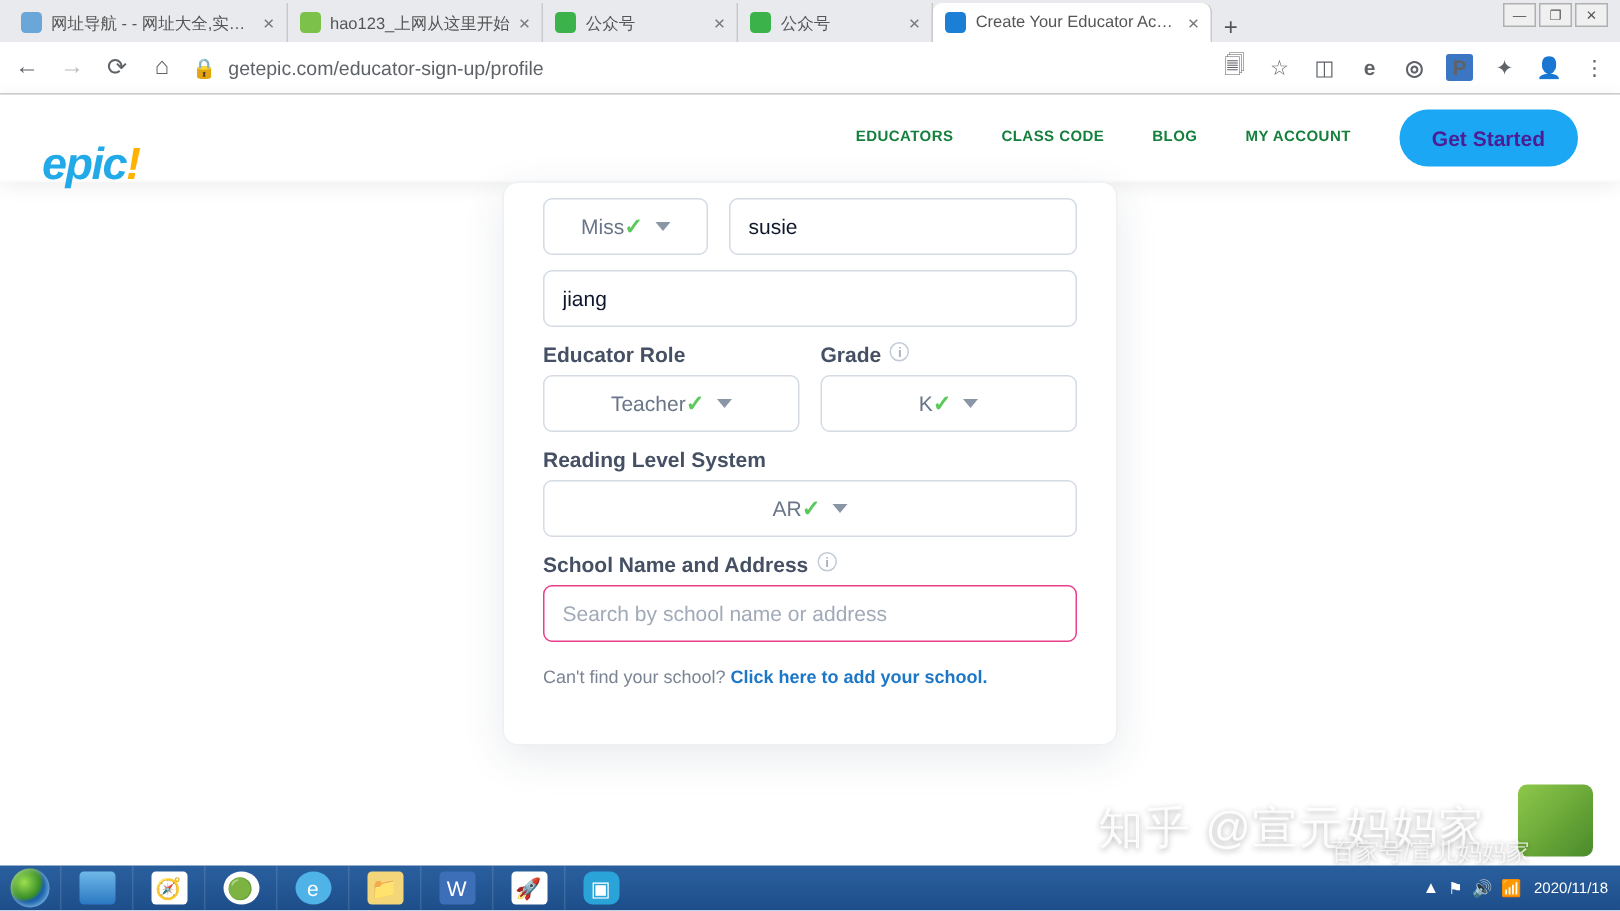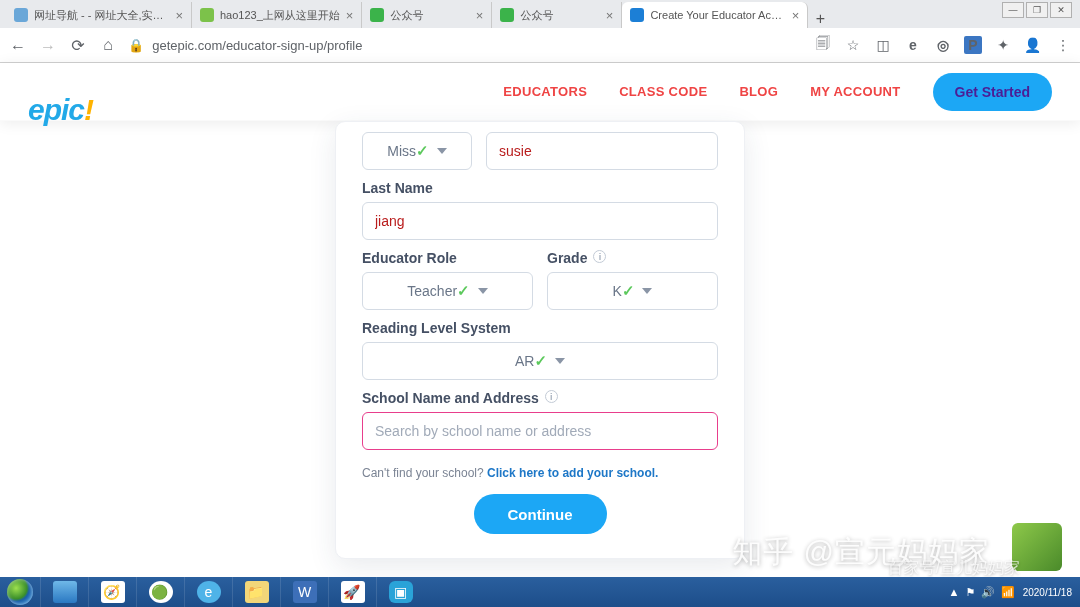--- a/index.html
+++ b/index.html
@@ -25,36 +25,36 @@
 .ext-icons span { width:18px; height:18px; display:inline-flex; align-items:center; justify-content:center; font-size:14px; color:#5f6368; cursor:pointer; }
 .ext-e { color:#049be5; font-weight:bold; }
 .ext-o { color:#f47e22; font-weight:bold; }
 .ext-p { background:#3b76c2; color:#fff; font-weight:bold; font-size:11px; border-radius:2px; }
 
 
 .site-header { height:58px; display:flex; align-items:center; justify-content:space-between; padding:0 28px; border-bottom:1px solid rgba(0,0,0,0.02); box-shadow:0 2px 14px rgba(0,0,0,0.08); }
 .logo { font-size:30px; font-weight:900; color:#22a9e8; font-style:italic; letter-spacing:-1px;margin-top:36px; }
 .logo .excl { color:#ffb300; }
 .nav { display:flex; align-items:center; gap:32px; }
-.nav a { font-size:13px; font-weight:800; color:#ef4444; text-decoration:none; letter-spacing:0.3px; }
+.nav a { font-size:10px; font-weight:800; color:#15803d; text-decoration:none; letter-spacing:0.3px; }
 .get-started { background:#1ca7f5; color:#4c1d95; font-weight:800; font-size:14px; padding:11px 22px; border-radius:24px; cursor:pointer; }
 
 
 .page { display:flex; justify-content:center; padding-top:0; }
 .card { width:410px; background:#fff; border:1px solid #eef0f4; border-radius:10px; box-shadow:0 8px 28px rgba(40,60,90,0.10); padding:0 26px 24px; position:relative; }
 .row { margin-top:10px; }
 .row2 { display:flex; gap:14px; }
 .lbl { font-size:14px; font-weight:700; color:#455064; margin-bottom:6px; display:block; }
 .field { height:38px; border:1px solid #d4dbe4; border-radius:6px; display:flex; align-items:center; padding:0 12px; font-size:14px; color:#333; background:#fff; }
 .field.sel { justify-content:center; color:#6a7688; }
 .field .selval { color:#6a7688; }
 .field .right { display:flex; align-items:center; gap:8px; }
 .check { color:#5cc95c; font-size:15px; font-weight:bold; }
 .caret { width:0;height:0;border-left:5px solid transparent;border-right:5px solid transparent;border-top:6px solid #8a95a6; }
-.field.input input { border:none; outline:none; width:100%; font-size:14px; color:#b91c1c; }
+.field.input input { border:none; outline:none; width:100%; font-size:14px; color:#0f172a; }
 .field.input input::placeholder { color:#a1aab8; }
 .field.search { border:1.5px solid #e83e8c; }
 .grade-wrap { display:flex; align-items:flex-start; gap:6px; }
 .info-ico { width:13px; height:13px; border:1px solid #c3cbd6; border-radius:50%; font-size:9px; color:#a6b0be; display:inline-flex; align-items:center; justify-content:center; }
 .help { font-size:12px; color:#7b8494; margin:16px 0 14px; }
 .help a { color:#1d77c7; font-weight:700; text-decoration:none; }
 .cont-btn { background:#1ca7f5; color:#fff; font-weight:800; font-size:15px; padding:12px 34px; border:none; border-radius:24px; display:block; margin:0 auto; cursor:pointer; overflow:hidden; height:40px; }
 
 
 .taskbar { position:absolute; bottom:0; left:0; right:0; height:30px; background:linear-gradient(#2a5f9e,#1d4e8a); display:flex; align-items:center; justify-content:space-between; }
@@ -156,21 +156,20 @@
             <span class="check">✓</span>
             <span class="caret"></span>
           </span>
       </div>
       <div class="field input" style="flex:1">
         <input value="susie" style="">
       </div>
     </div>
 
     <div class="row">
-      <span class="lbl">Last Name</span>
       <div class="field input">
         <input value="jiang" style="">
       </div>
     </div>
 
     <div class="row row2">
       <div style="flex:1">
         <span class="lbl">Educator Role</span>
         <div class="field sel">
           <span class="selval">Teacher</span>
@@ -213,21 +212,20 @@
         </span>
       <div class="field input search">
         <input placeholder="Search by school name or address" style="">
       </div>
     </div>
 
     <div class="help">
       <span>Can't find your school? </span><a>Click here to add your school.</a>
     </div>
 
-    <button class="cont-btn">Continue</button>
   </div>
 </div>
 
 <div class="green-box"></div>
 <div class="watermark">知乎 @宣元妈妈家</div>
 <div class="wm-sub">百家号/宣儿妈妈家</div>
 
 <div class="taskbar">
   <div class="task-left">
     <div class="start">

